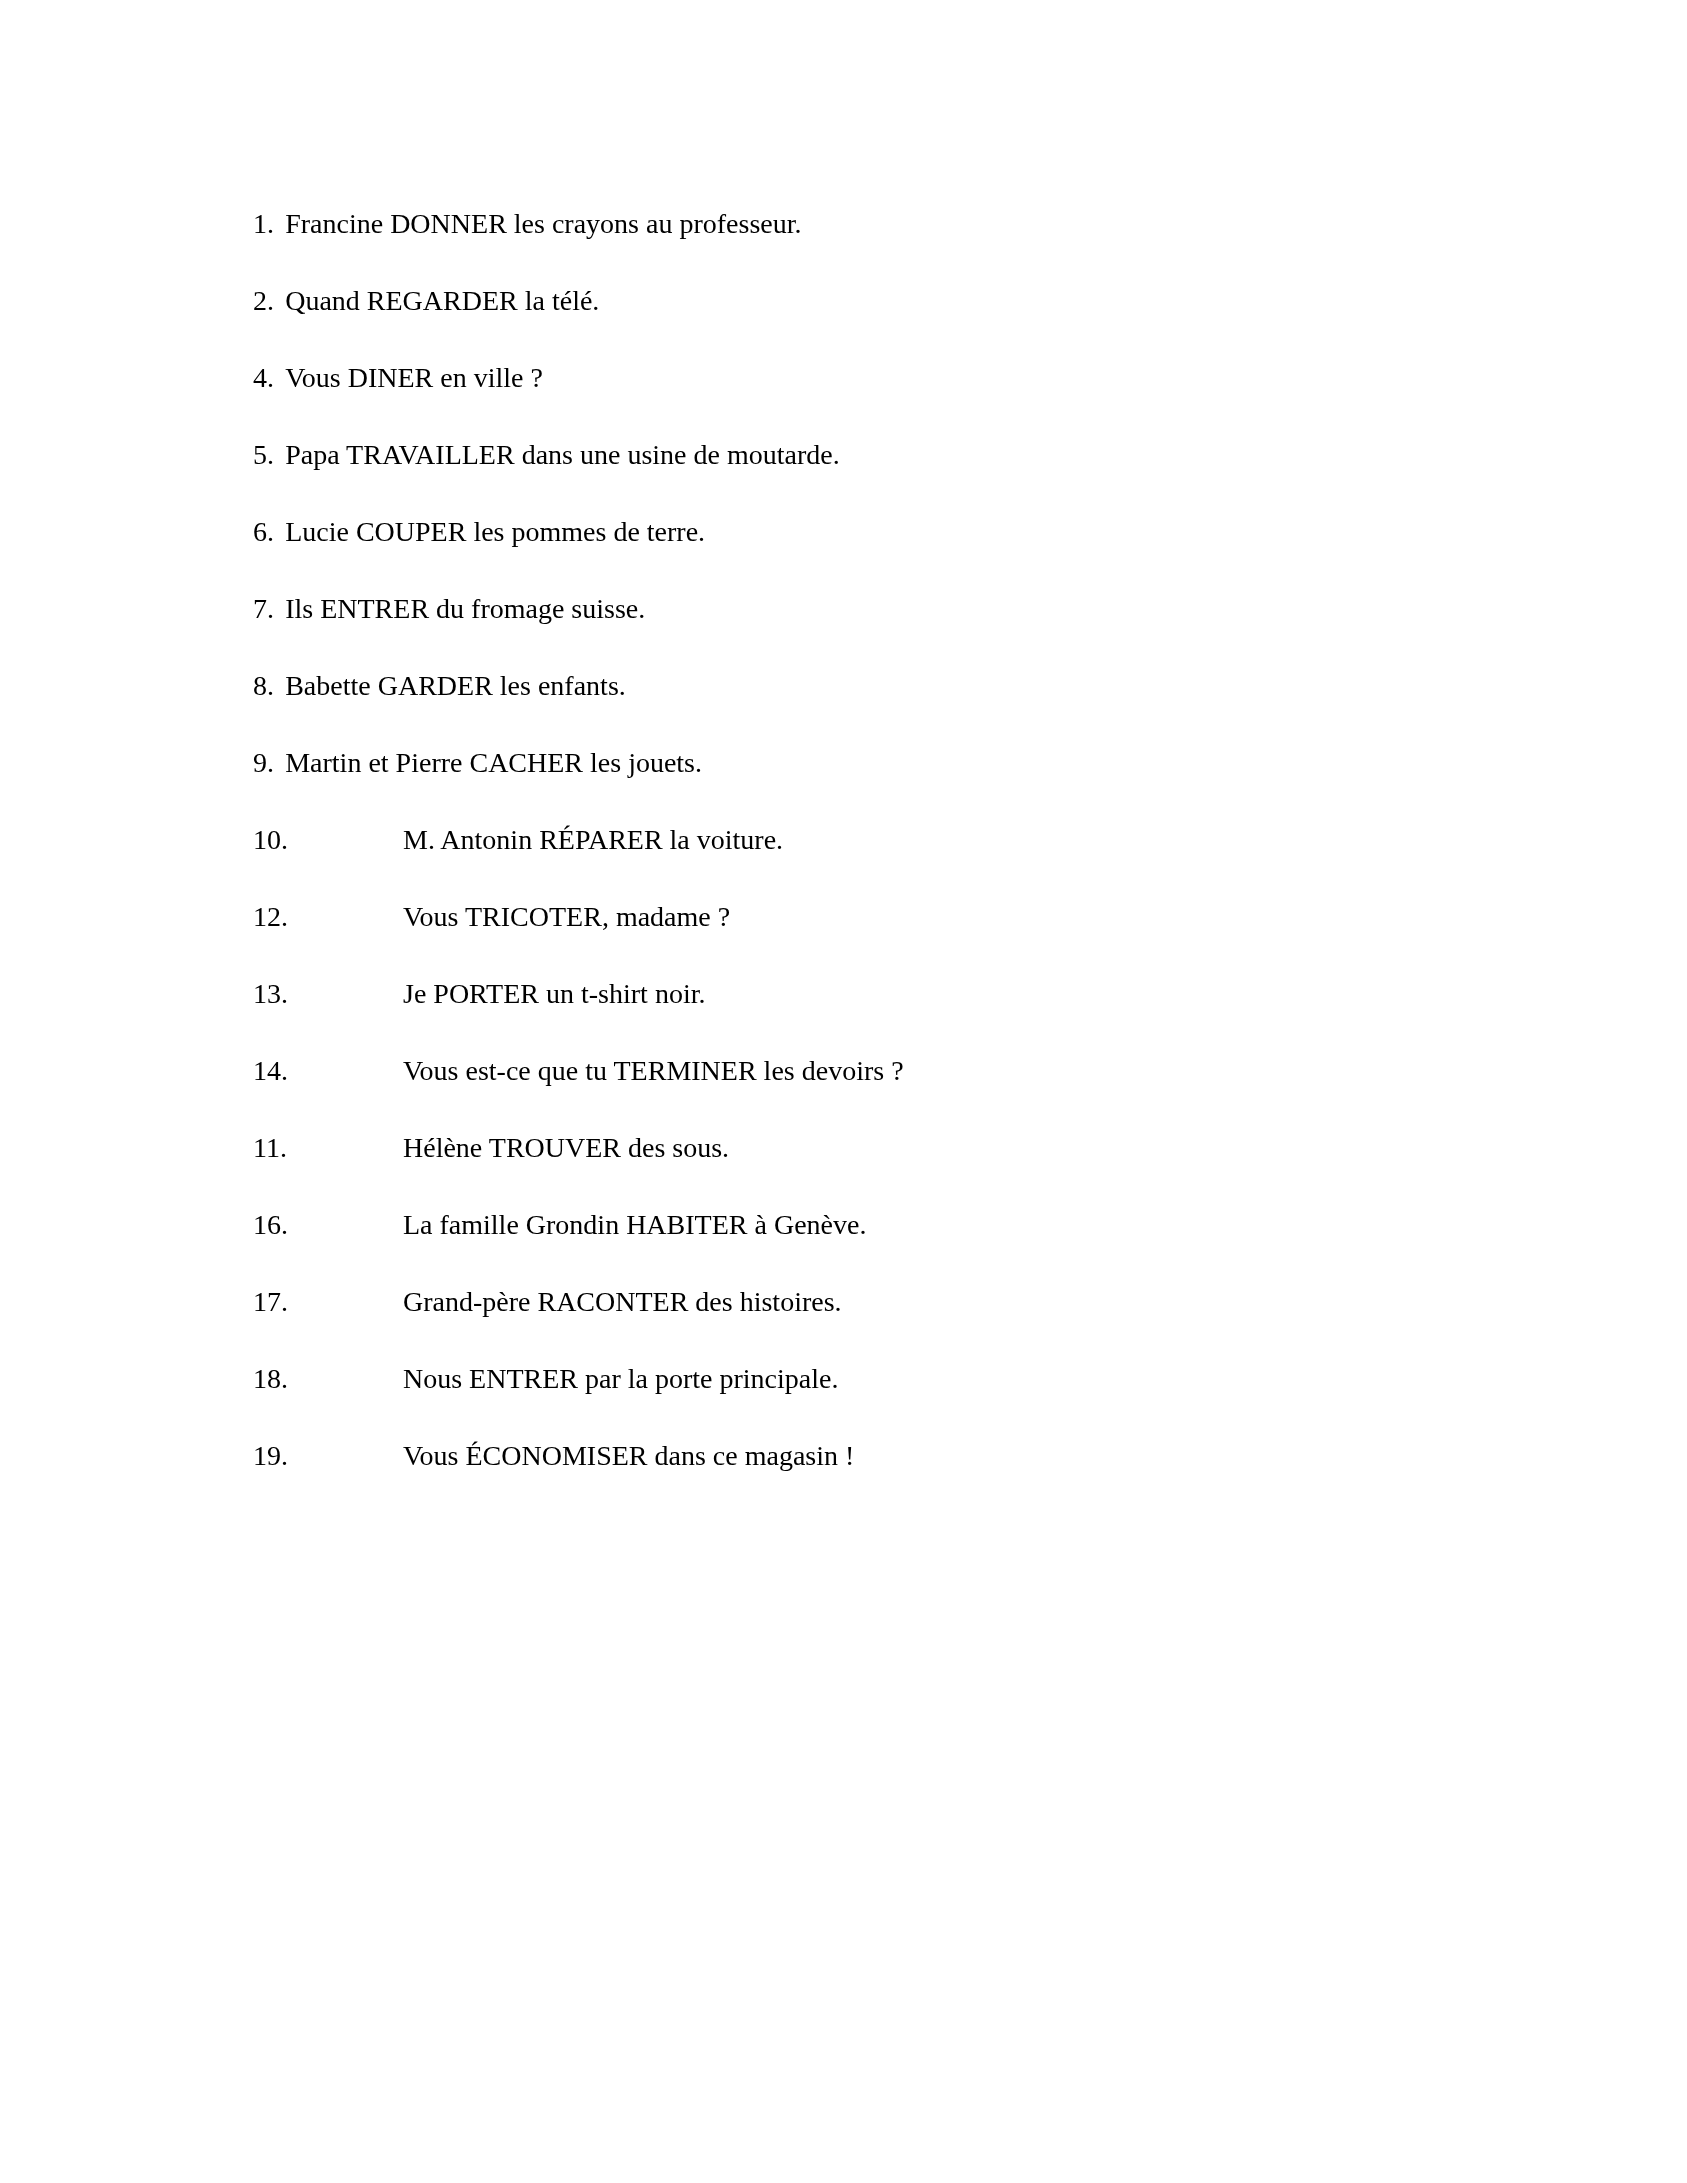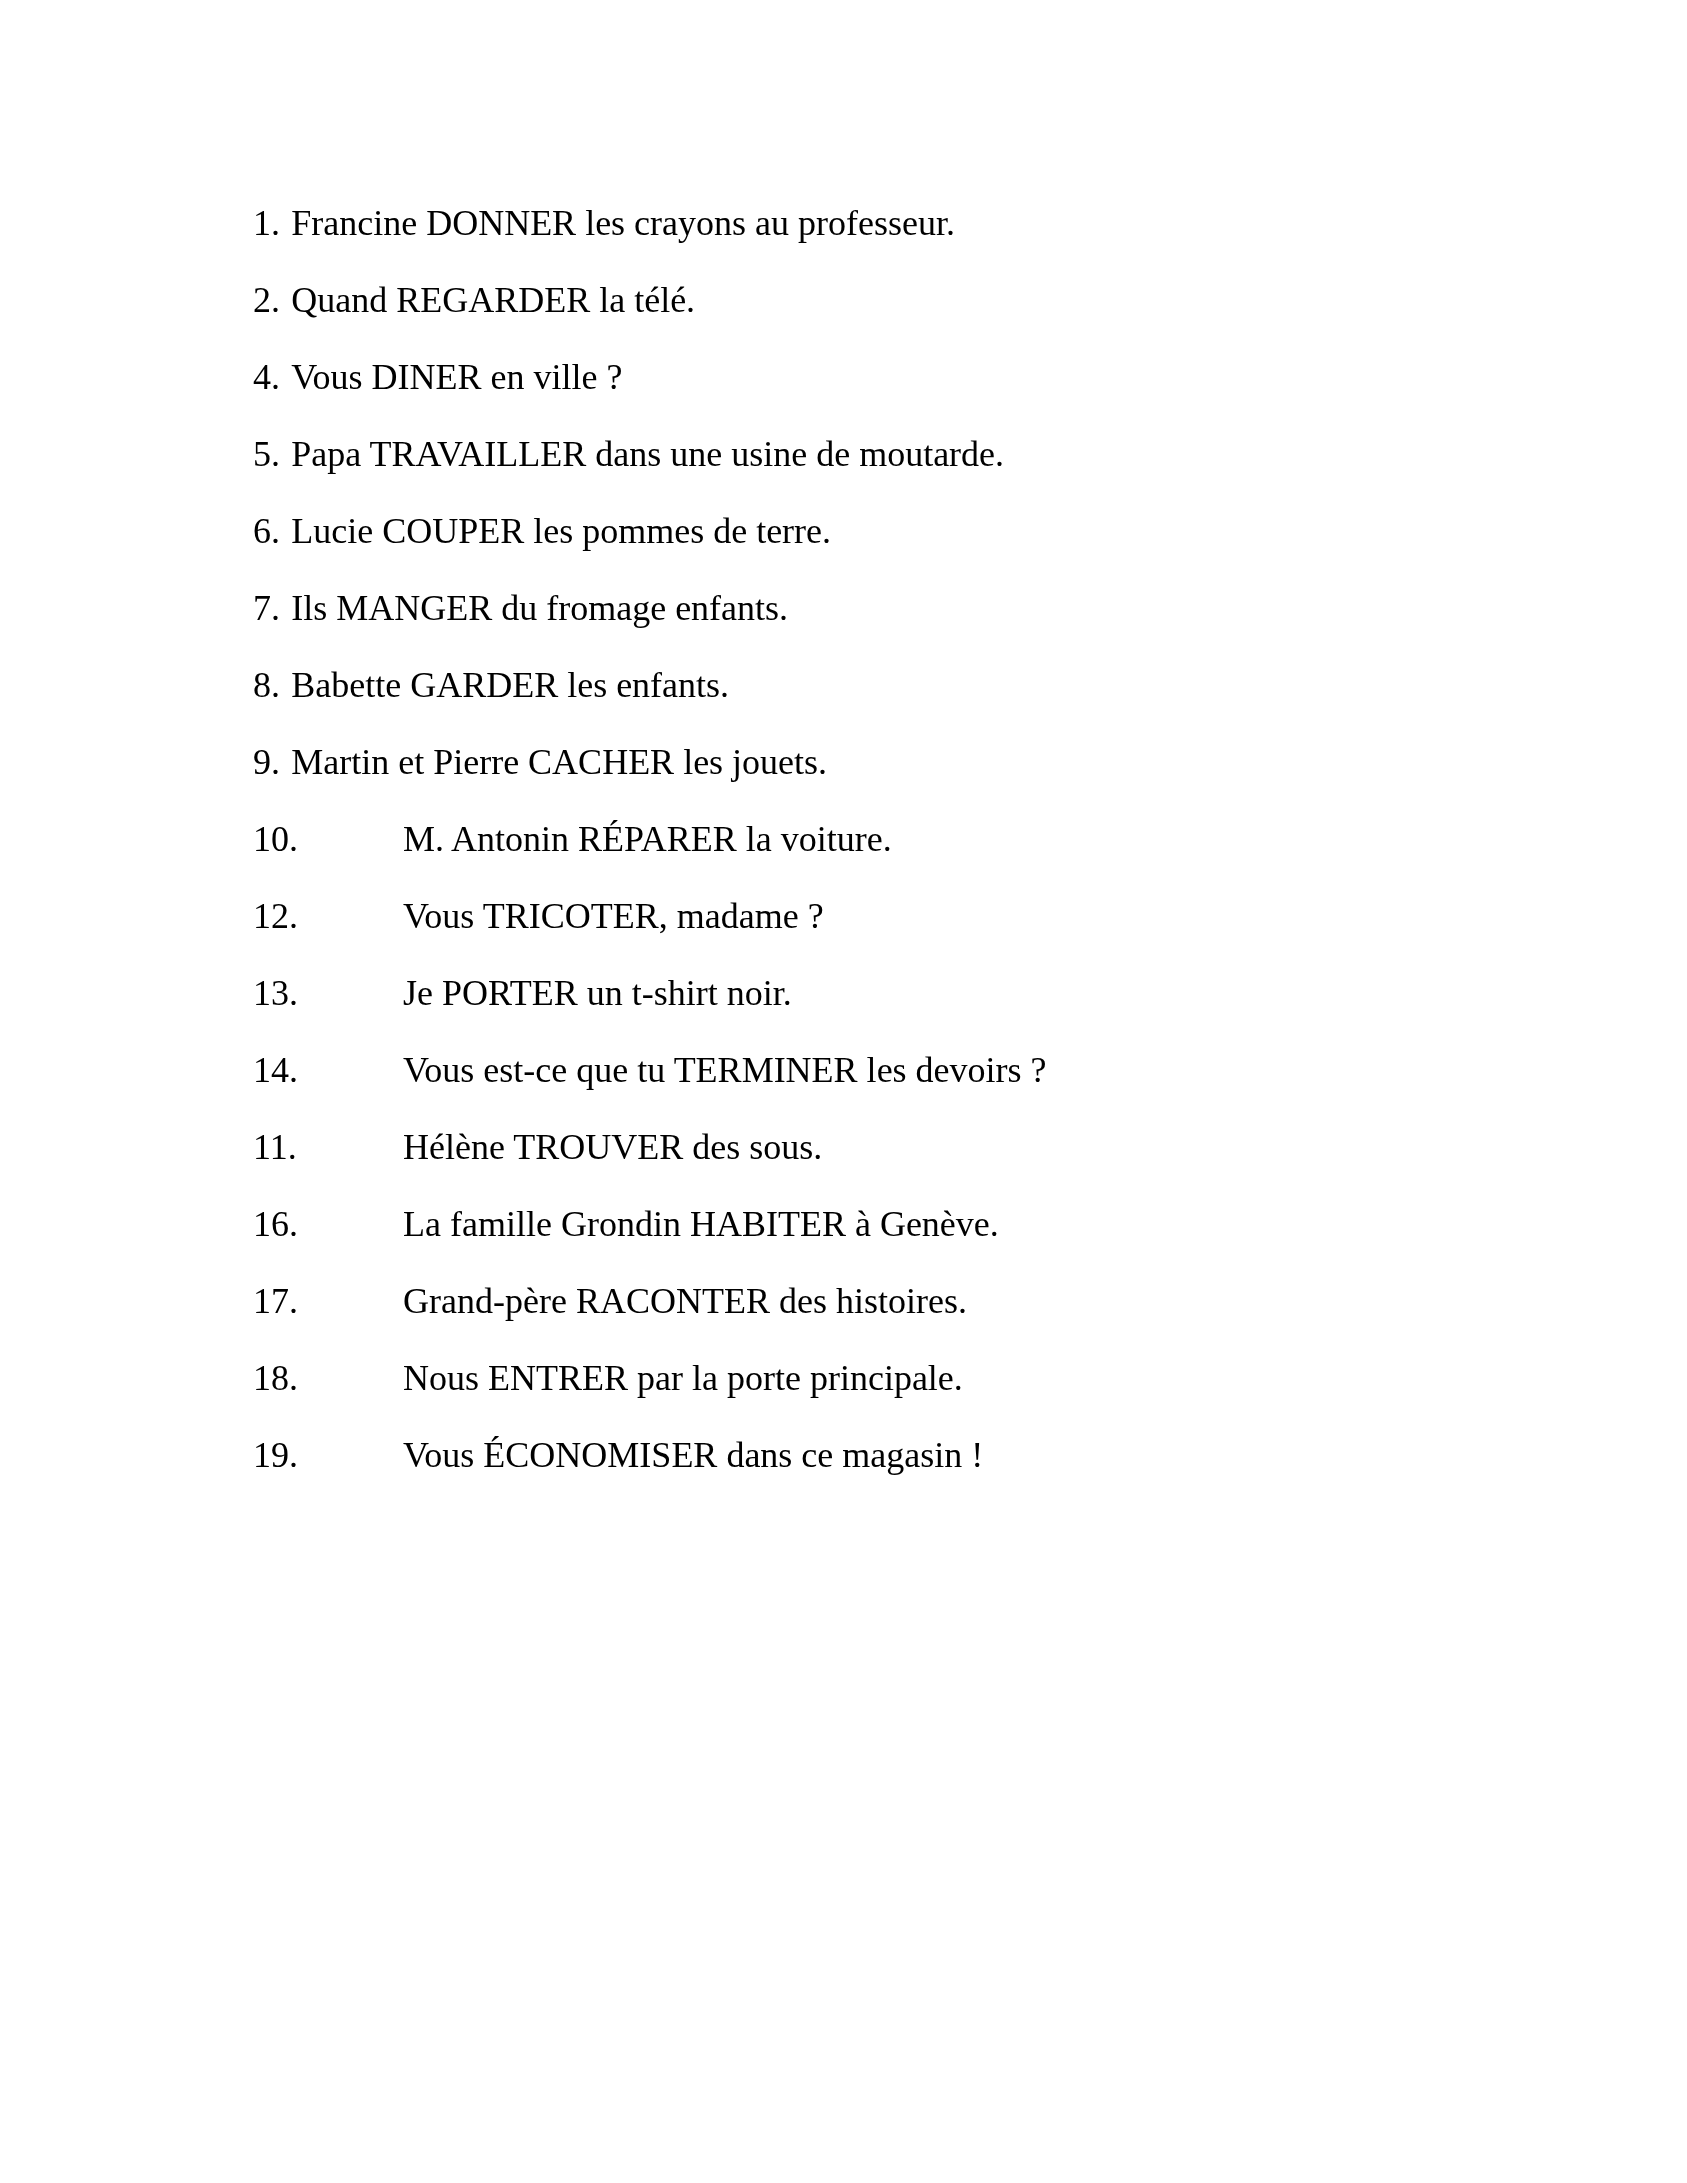--- a/index.html
+++ b/index.html
@@ -18,21 +18,21 @@
     height: 2183px;
     background: #ffffff;
     overflow: hidden;
   }
   .worksheet {
     position: absolute;
     top: 185px;
     left: 253px;
     right: 132px;
     color: #000000;
-    font-size: 36px;
+    font-size: 28px;
     line-height: 77px;
     white-space: nowrap;
   }
   .row {
     height: 77px;
   }
   
   .row .txt {
     margin-left: 11.2px;
   }
@@ -49,21 +49,21 @@
 <body>
 
 <div class="page">
   <div class="worksheet">
 
     <div class="row"><span class="num">1.</span><span class="txt">Francine DONNER les crayons au professeur.</span></div>
     <div class="row"><span class="num">2.</span><span class="txt">Quand REGARDER la télé.</span></div>
     <div class="row"><span class="num">4.</span><span class="txt">Vous DINER en ville ?</span></div>
     <div class="row"><span class="num">5.</span><span class="txt">Papa TRAVAILLER dans une usine de moutarde.</span></div>
     <div class="row"><span class="num">6.</span><span class="txt">Lucie COUPER les pommes de terre.</span></div>
-    <div class="row"><span class="num">7.</span><span class="txt">Ils MANGER du fromage enfants.</span></div>
+    <div class="row"><span class="num">7.</span><span class="txt">Ils ENTRER du fromage suisse.</span></div>
     <div class="row"><span class="num">8.</span><span class="txt">Babette GARDER les enfants.</span></div>
     <div class="row"><span class="num">9.</span><span class="txt">Martin et Pierre CACHER les jouets.</span></div>
 
     <div class="row tabbed"><span class="num">10.</span><span class="txt">M. Antonin RÉPARER la voiture.</span></div>
     <div class="row tabbed"><span class="num">12.</span><span class="txt">Vous TRICOTER, madame ?</span></div>
     <div class="row tabbed"><span class="num">13.</span><span class="txt">Je PORTER un t-shirt noir.</span></div>
     <div class="row tabbed"><span class="num">14.</span><span class="txt">Vous est-ce que tu TERMINER les devoirs ?</span></div>
     <div class="row tabbed"><span class="num">11.</span><span class="txt">Hélène TROUVER des sous.</span></div>
     <div class="row tabbed"><span class="num">16.</span><span class="txt">La famille Grondin HABITER à Genève.</span></div>
     <div class="row tabbed"><span class="num">17.</span><span class="txt">Grand-père RACONTER des histoires.</span></div>

